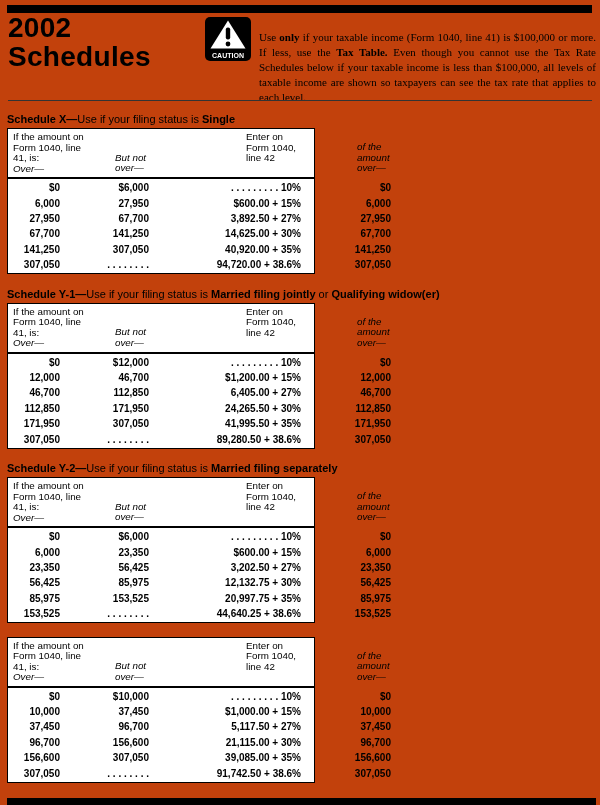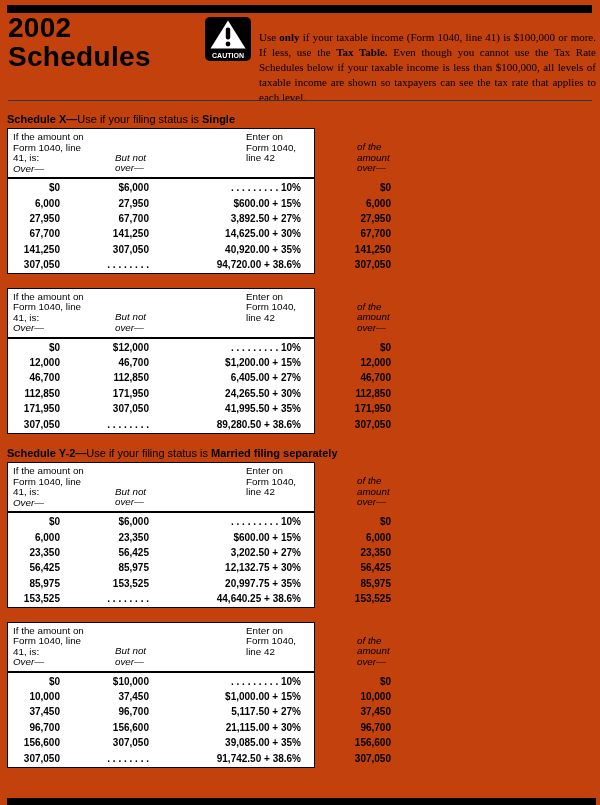--- a/index.html
+++ b/index.html
@@ -128,20 +128,21 @@
               <div class="cell c1">307,050</div>
               <div class="cell c2">. . . . . . . .</div>
               <div class="cell c3">94,720.00 + 38.6%</div>
               <div class="cell c4">307,050</div>
             </div>
           </div>
     </div>
   </section>
 
   <section class="schedule">
+    <h3 class="sched-heading"><span class="b">Schedule Y-1—</span><span>Use if your filing status is </span><span class="b">Married filing jointly</span><span> or </span><span class="b">Qualifying widow(er)</span></h3>
     <div class="box">
       <div class="thead">
         <div class="hcol hcol1">
           <div>If the amount on</div>
           <div>Form 1040, line</div>
           <div>41, is:</div>
           <div class="it">Over—</div>
         </div>
         <div class="hcol hcol2 it">
           <div>But not</div>

